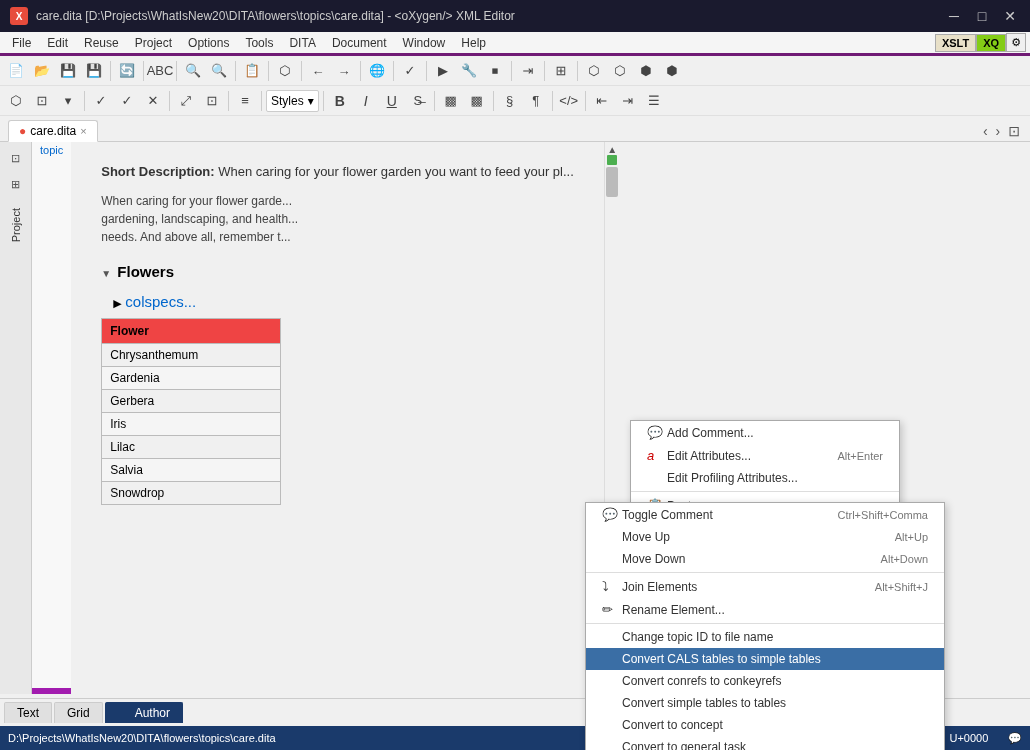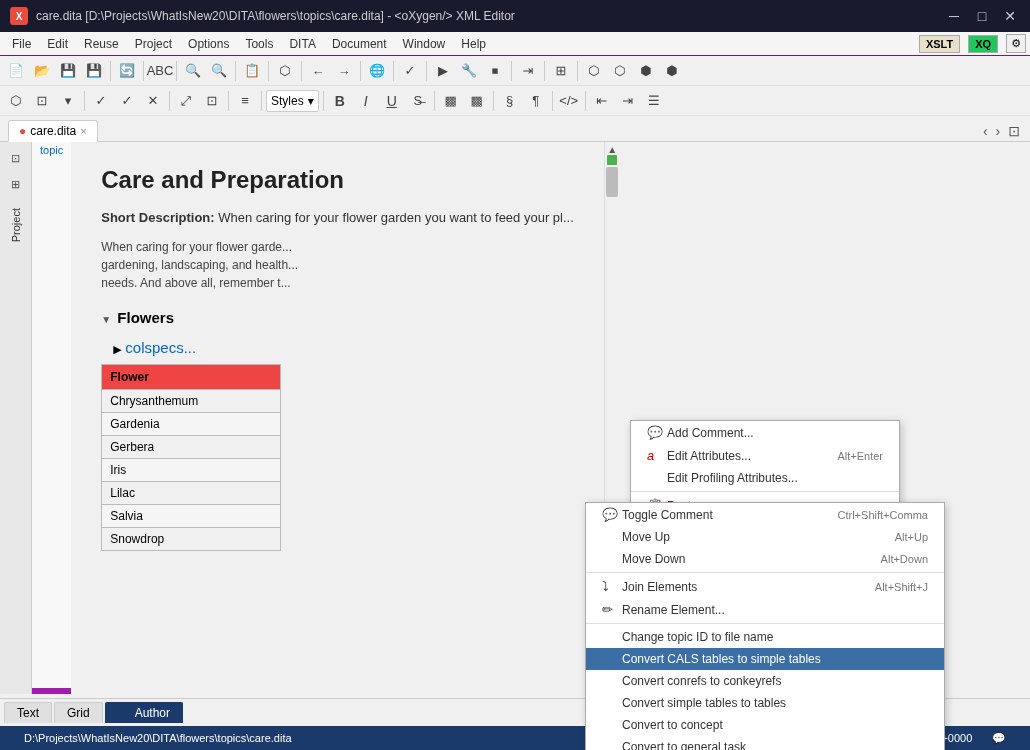--- a/index.html
+++ b/index.html
@@ -16,21 +16,21 @@
       gap: 8px;
     }
     .title-bar-icon { width: 18px; height: 18px; background: #e74c3c; border-radius: 3px; display: flex; align-items: center; justify-content: center; color: #fff; font-size: 10px; font-weight: bold; }
     .title-bar-text { flex: 1; font-size: 12px; color: #ccc; }
     .title-bar-controls { display: flex; gap: 8px; }
     .title-bar-btn { width: 20px; height: 20px; display: flex; align-items: center; justify-content: center; color: #ccc; cursor: pointer; font-size: 14px; }
 
     
     .menu-bar {
       background: #f5f5f5;
-      border-bottom: 1px solid #701a75;
+      border-bottom: 3px solid #701a75;
       height: 24px;
       display: flex;
       align-items: center;
       padding: 0 4px;
     }
     .menu-item {
       padding: 2px 8px;
       cursor: pointer;
       font-size: 12px;
       color: #333;
@@ -183,21 +183,21 @@
     }
     .flower-table tr:nth-child(even) td { background: #f5f5f5; }
 
     
     .status-bar {
       background: #1a3a6b;
       color: #fff;
       height: 24px;
       display: flex;
       align-items: center;
-      padding: 0 24px;
+      padding: 0 8px;
       font-size: 11px;
       justify-content: space-between;
     }
     .status-right { display: flex; gap: 20px; }
 
     
     .bottom-tabs {
       background: #f0f0f0;
       border-top: 1px solid #ccc;
       height: 28px;
@@ -310,23 +310,23 @@
   <div class="menu-item">File</div>
   <div class="menu-item">Edit</div>
   <div class="menu-item">Reuse</div>
   <div class="menu-item">Project</div>
   <div class="menu-item">Options</div>
   <div class="menu-item">Tools</div>
   <div class="menu-item">DITA</div>
   <div class="menu-item">Document</div>
   <div class="menu-item">Window</div>
   <div class="menu-item">Help</div>
-  <div style="margin-left:auto; display:flex; gap:8px; align-items:center;">
+  <div style="margin-left:auto; display:flex; gap:0; align-items:center;">
     <div style="background:#e8e0c8; border:1px solid #aaa; padding:2px 6px; font-size:11px; font-weight:bold; cursor:pointer;">XSLT</div>
-    <div style="background:#22c55e; border:1px solid #aaa; padding:2px 6px; font-size:11px; font-weight:bold; cursor:pointer;">XQ</div>
+    <div style="background:#84cc16; border:1px solid #aaa; padding:2px 6px; font-size:11px; font-weight:bold; cursor:pointer;">XQ</div>
     <div style="background:#f0f0f0; border:1px solid #aaa; padding:2px 4px; font-size:11px; cursor:pointer;">⚙</div>
   </div>
 </div>
 
 <div class="toolbar">
   <div class="tb-btn">📄</div>
   <div class="tb-btn">📂</div>
   <div class="tb-btn">💾</div>
   <div class="tb-btn">💾</div>
   <div class="tb-sep"></div>
@@ -422,21 +422,20 @@
     <div style="writing-mode:vertical-rl; transform:rotate(180deg); font-size:11px; color:#333; margin-top:10px; cursor:pointer;">Project</div>
   </div>
 
   <div class="editor-wrapper">
 
     <div class="breadcrumb-bar">
       <span class="breadcrumb-item">topic</span>
     </div>
 
     <div class="editor-content">
-      <div class="doc-title">Care and Preparation</div>
       <div class="short-desc">
         <strong>Short Description:</strong> When caring for your flower garden you want to feed your pl...
       </div>
       <div class="body-text">
         When caring for your flower garde...<br>
         gardening, landscaping, and health...<br>
         needs. And above all, remember t...
       </div>
 
       <div>

